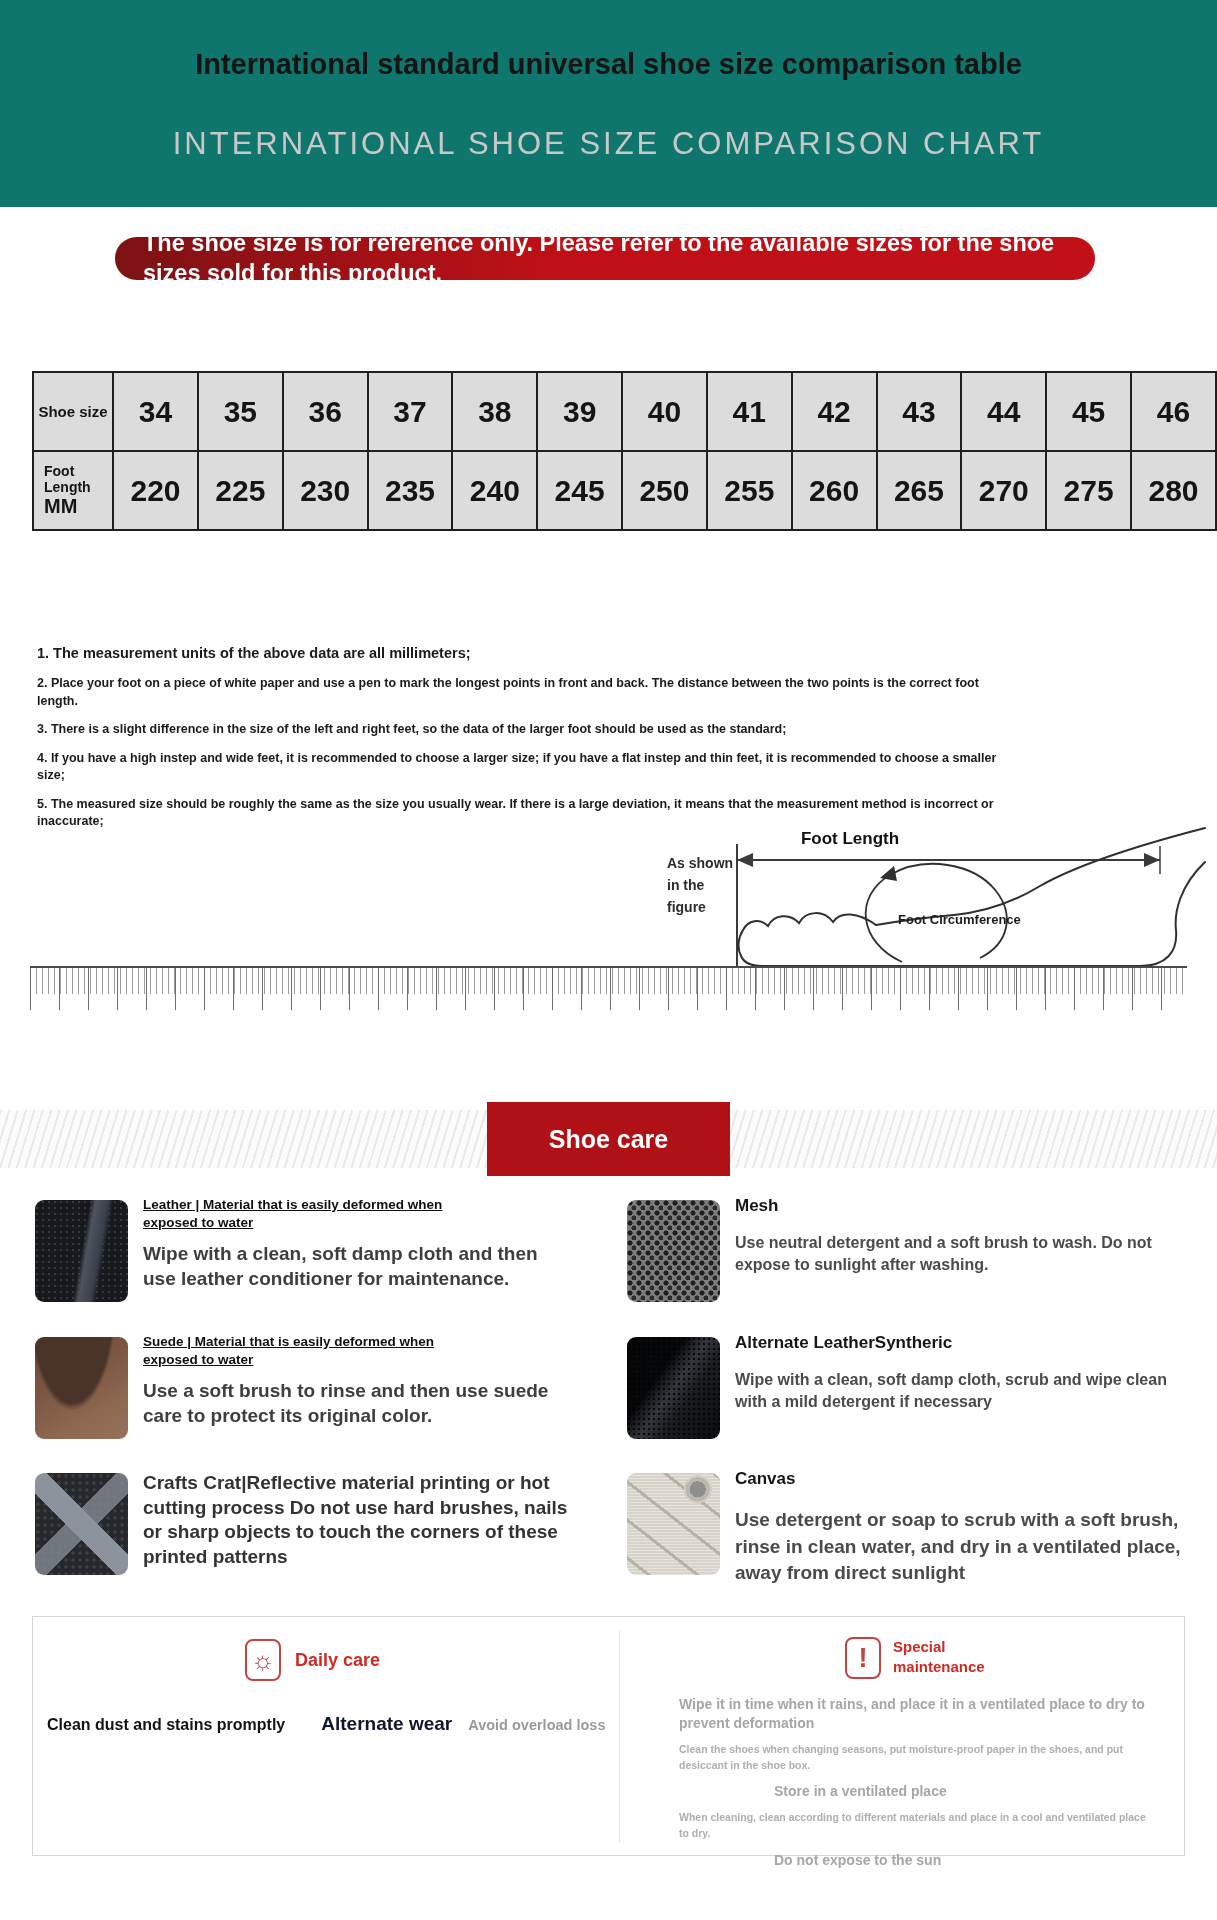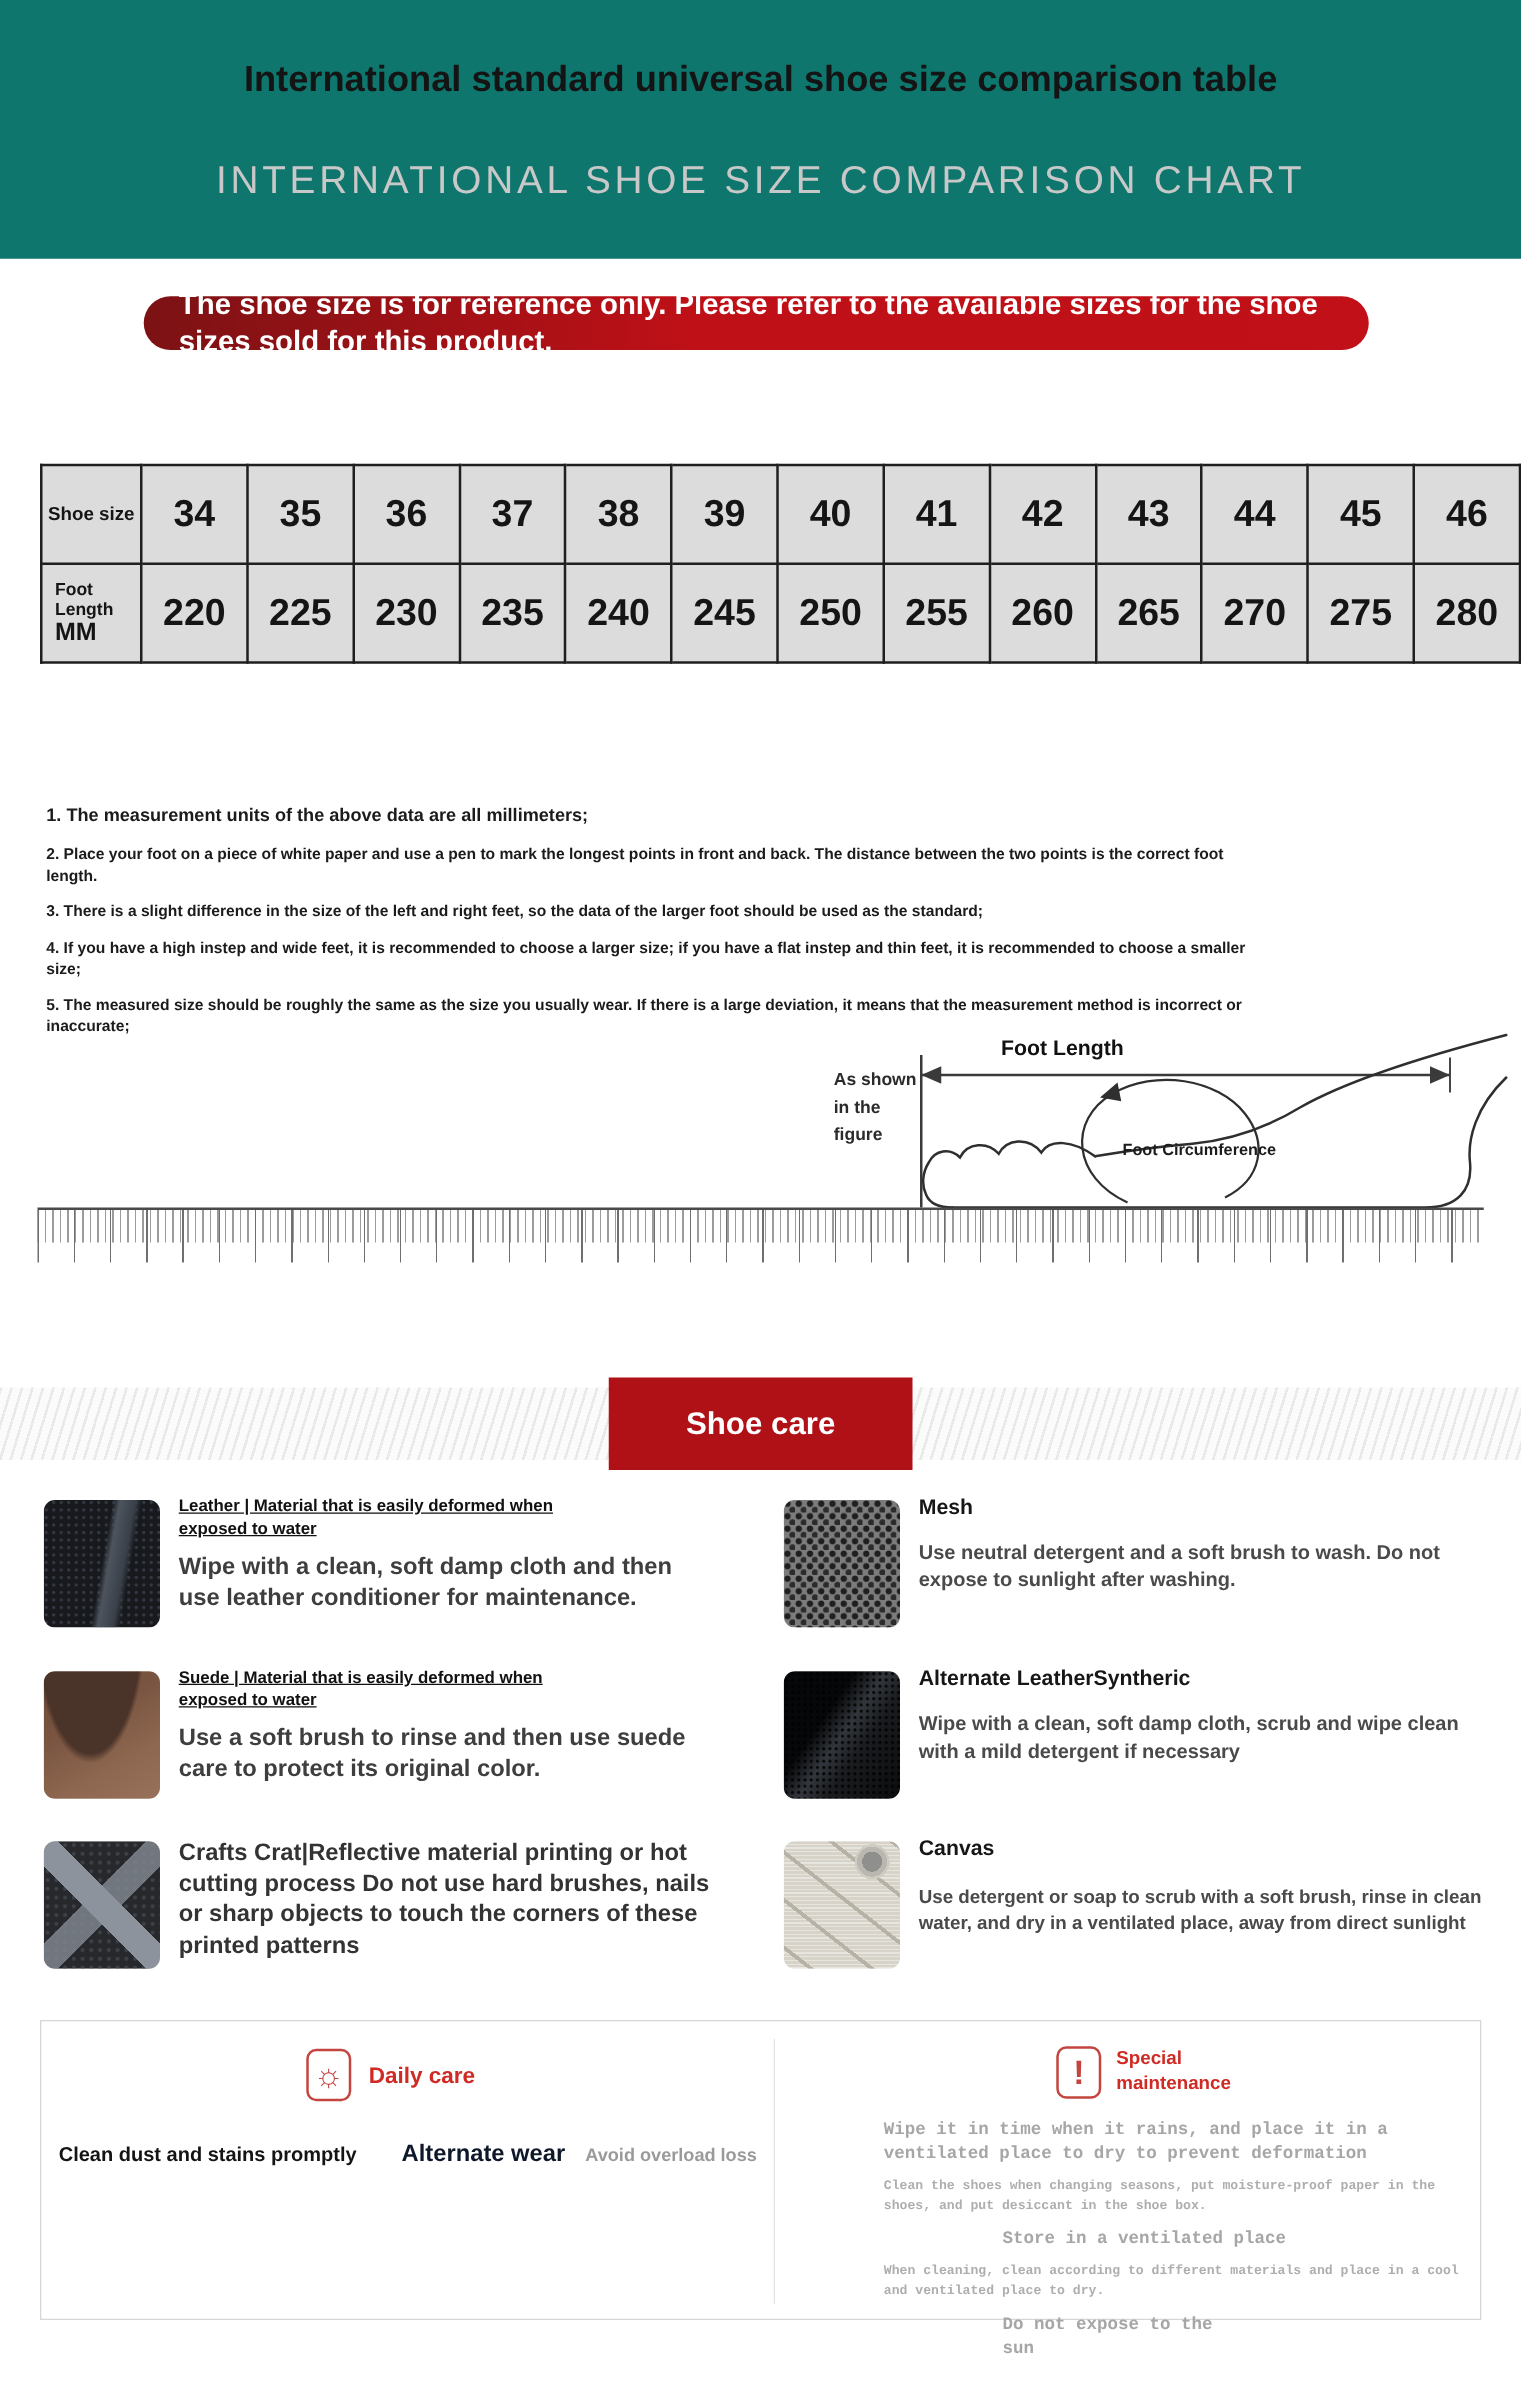--- a/index.html
+++ b/index.html
@@ -47,21 +47,21 @@
     color:#fff;display:flex;align-items:center;justify-content:center;font-size:25px;font-weight:bold;}
 
   
   .care-item{position:absolute;}
   .thumb{position:absolute;left:0;top:4px;width:93px;height:102px;border-radius:9px;}
   .care-text{margin-left:108px;}
   .ct-small{font-size:13.5px;font-weight:bold;color:#111;line-height:1.3;width:345px;text-decoration:underline;}
   .ct-med{font-size:17px;font-weight:bold;color:#161616;}
   .cb-large{font-size:19px;font-weight:bold;color:#3e3e3e;line-height:1.32;margin-top:10px;width:430px;}
   .cb-med{font-size:16px;font-weight:bold;color:#4a4a4a;line-height:1.38;margin-top:16px;width:465px;}
-  .cb-canvas{font-size:15px;font-weight:bold;color:#4a4a4a;line-height:1.4;margin-top:18px;width:470px;}
+  .cb-canvas{font-size:19px;font-weight:bold;color:#4a4a4a;line-height:1.4;margin-top:18px;width:470px;}
   .cb-crafts{font-size:19px;font-weight:bold;color:#333;line-height:1.3;width:440px;margin-top:2px;}
 
   #item-leather{top:1196px;left:35px;width:565px;}
   #item-mesh{top:1196px;left:627px;width:575px;}
   #item-suede{top:1333px;left:35px;width:565px;}
   #item-synthetic{top:1333px;left:627px;width:575px;}
   #item-crafts{top:1469px;left:35px;width:580px;}
   #item-canvas{top:1469px;left:627px;width:580px;}
 
   .thumb-leather{background-color:#17191d;
@@ -98,21 +98,21 @@
             display:flex;align-items:center;justify-content:center;color:#c4453f;}
   .icon-sun::before{content:"\263C";font-size:26px;font-weight:bold;line-height:1;}
   .icon-excl::before{content:"!";font-size:27px;font-weight:bold;line-height:1;}
   .daily-title{color:#d02a24;font-size:18px;font-weight:bold;}
   .daily-items{position:absolute;left:14px;top:96px;display:flex;align-items:baseline;gap:16px;white-space:nowrap;}
   .di-1{font-size:16px;font-weight:bold;color:#141414;}
   .di-2{font-size:19px;font-weight:bold;color:#0f172a;margin-left:20px;}
   .di-3{font-size:14.5px;font-weight:bold;color:#9a9a9a;}
   .special-header{position:absolute;left:812px;top:20px;display:flex;gap:12px;align-items:flex-start;}
   .special-title{color:#d02a24;font-size:15px;font-weight:bold;line-height:1.3;width:112px;}
-  .special-paras{position:absolute;left:674px;top:78px;width:475px;font-weight:bold;font-family:Liberation Mono, monospace;}
+  .special-paras{position:absolute;left:646px;top:78px;width:475px;font-weight:bold;}
   .sp-med{font-size:14px;line-height:1.35;margin:0 0 9px;color:#a6a6a6;}
   .sp-small{font-size:10.5px;line-height:1.5;margin:0 0 9px;color:#aeaeae;}
   .sp-indent{margin-left:95px;}
   .sp-last{margin-left:95px;width:190px;}
 </style>
 </head>
 <body>
 
 <div class="page">
 

